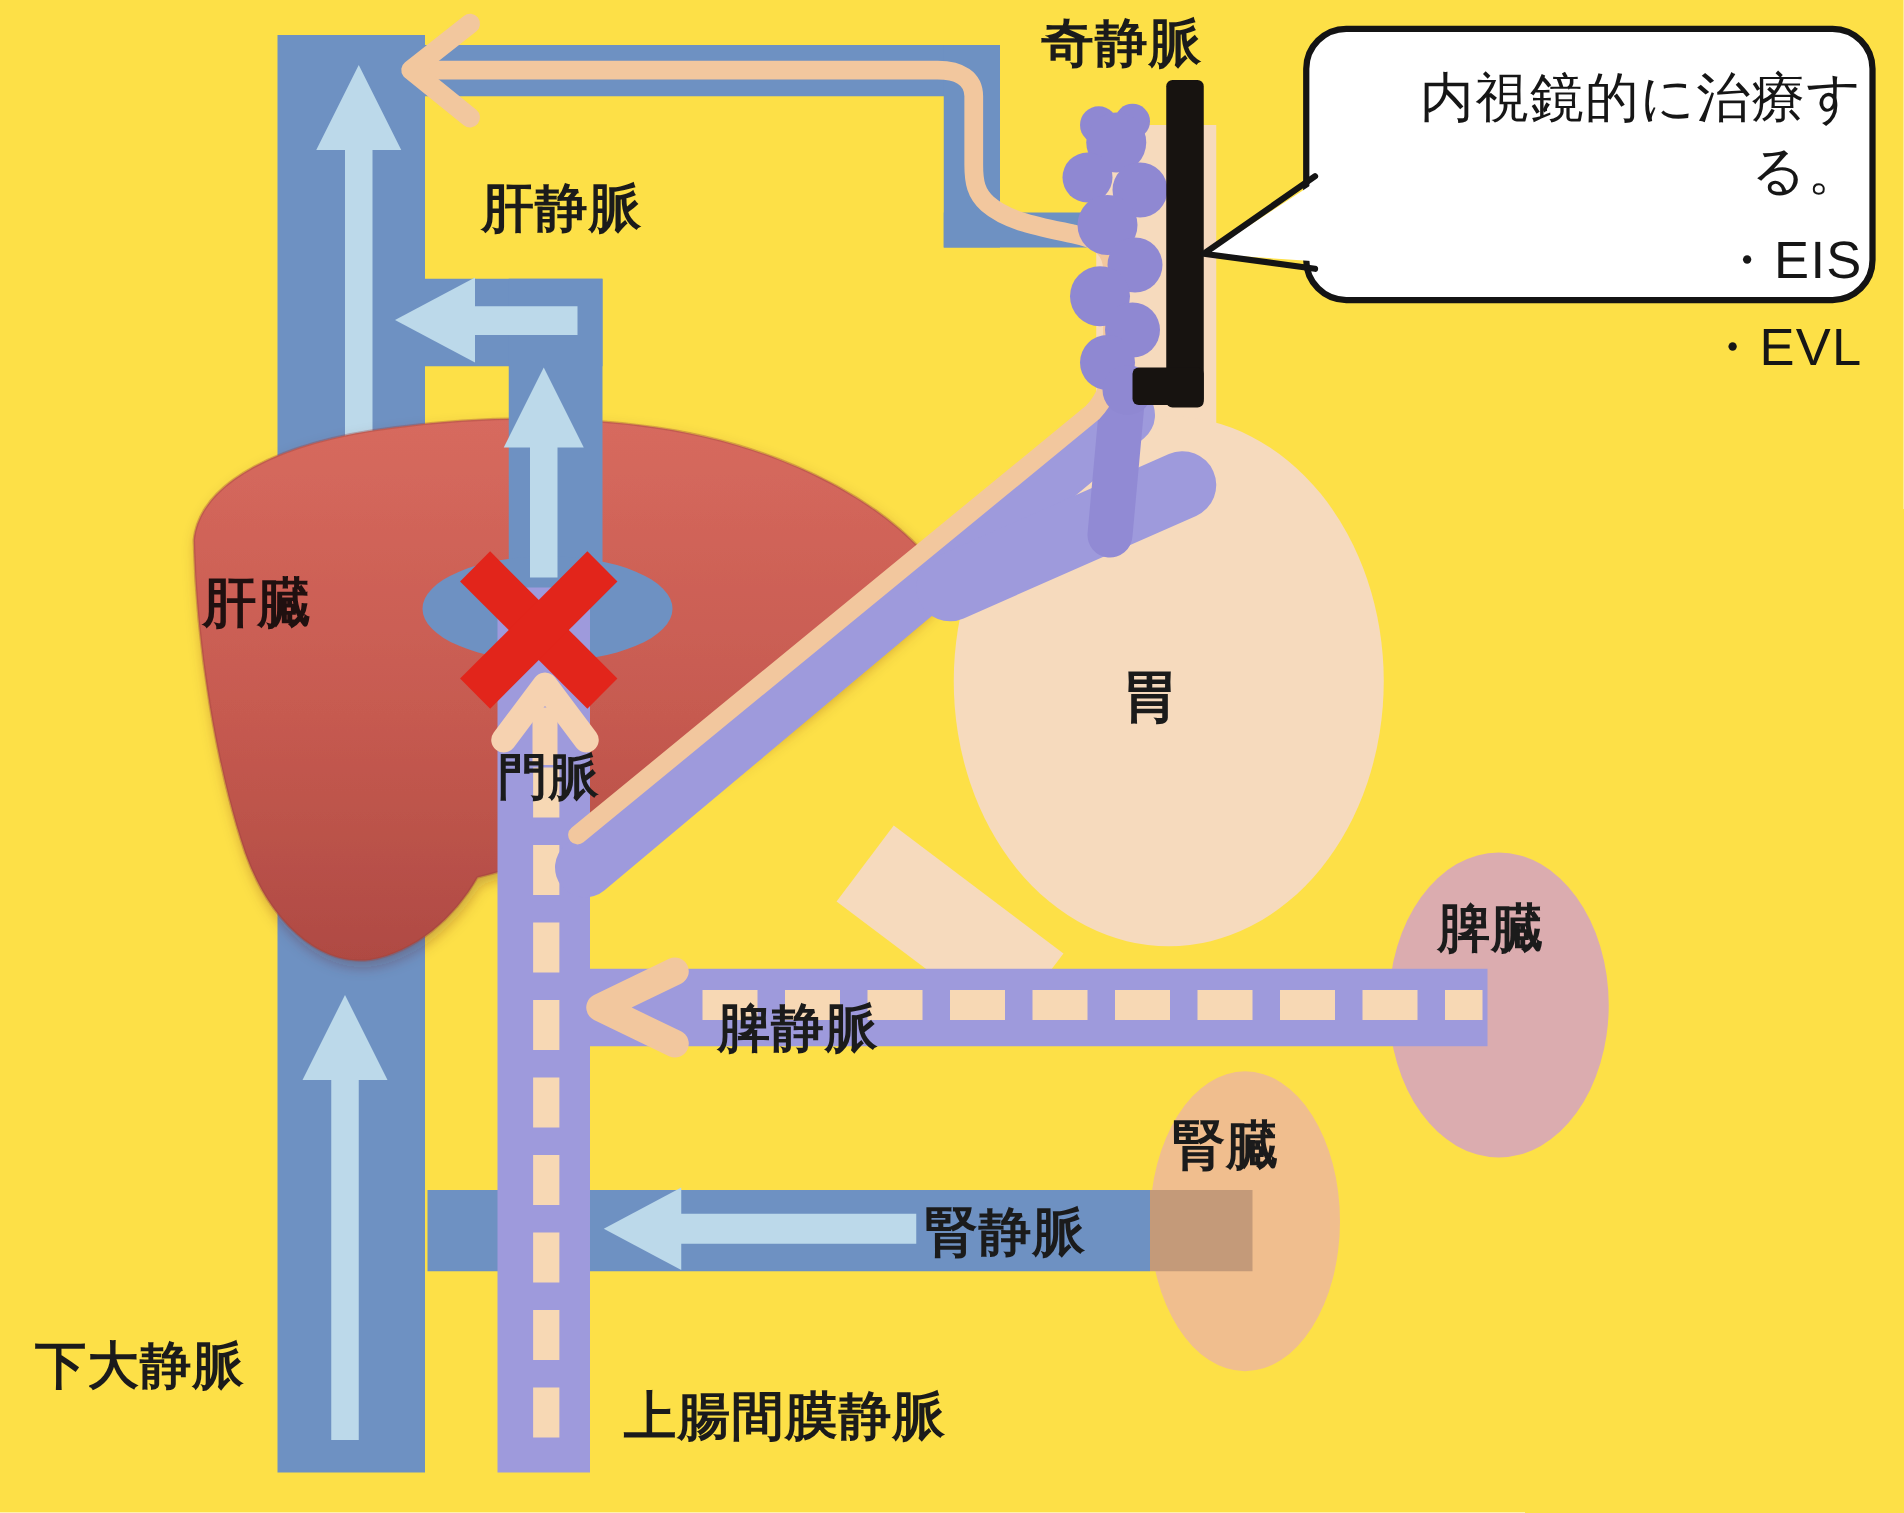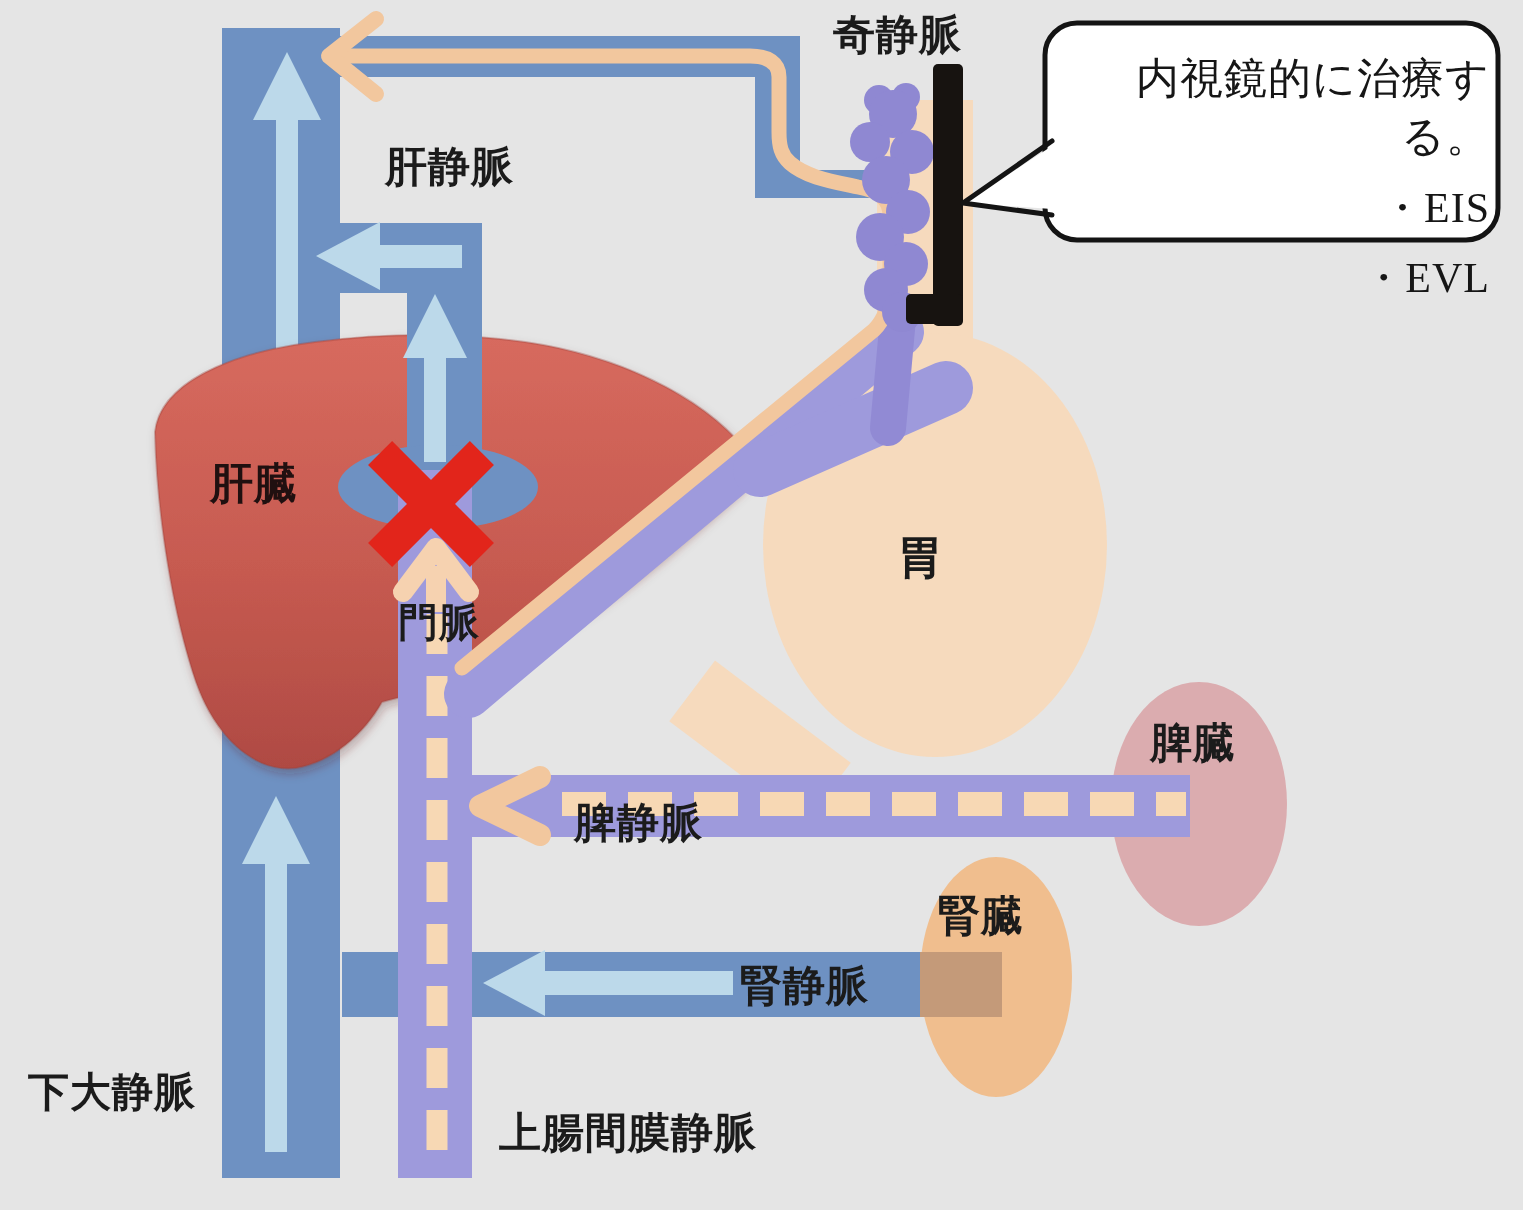--- a/index.html
+++ b/index.html
@@ -1,26 +1,26 @@
 <!DOCTYPE html>
 <html><head>
 <meta charset="utf-8">
 <style>
   html,body{margin:0;padding:0;background:#fff;}
-  #canvas{position:relative;width:1523px;height:1210px;background:#e5e5e5;overflow:hidden;
+  #canvas{position:relative;width:1523px;height:1210px;background:#fde047;overflow:hidden;
           font-family:"Liberation Sans","DejaVu Sans",sans-serif;}
   #diagram-svg{position:absolute;left:0;top:0;}
   .lbl{position:absolute;font-weight:700;color:#1b1b1b;letter-spacing:1px;
        white-space:nowrap;font-size:42px;line-height:1.1;}
   .lbl.red{color:#c23a2b;}
-  .lbl.on-liver{color:#201010;margin-left:48px;}
+  .lbl.on-liver{color:#201010;}
   .bubble-text{position:absolute;left:1058px;top:50px;width:432px;text-align:right;
                color:#161616;font-weight:500;}
   .bubble-line1{font-size:43px;letter-spacing:1px;}
-  .bubble-item{font-size:42px;margin-top:14px;letter-spacing:1px;font-family:Liberation Serif, serif;}
+  .bubble-item{font-size:42px;margin-top:14px;letter-spacing:1px;}
   
   .f-blue{fill:#6e91c2}.f-lblue{fill:#bcd9ea}.f-purple{fill:#9e9adc}.f-tan{fill:#f6dabd}
   .f-kidney{fill:#f0be8e}.f-spleen{fill:#dbacaf}.f-brown{fill:#c49a79}.f-black{fill:#171310}
   .f-varices{fill:#8f88d2}.f-red{fill:#e2251b}.f-peachfill{fill:#f6d2b0}
   .s-peach{stroke:#f2c79e;fill:none;stroke-linecap:round;stroke-linejoin:round}
   .s-peach2{stroke:#f6d2b0;fill:none;stroke-linecap:round;stroke-linejoin:round}
   .s-dash{stroke:#f7d8b4;fill:none}
   .s-purple{stroke:#9e9adc;fill:none;stroke-linecap:round}
   .s-vartail{stroke:#918ad4;fill:none;stroke-linecap:round}
   .s-ink{stroke:#141414;fill:none;stroke-linecap:round;stroke-linejoin:round}

